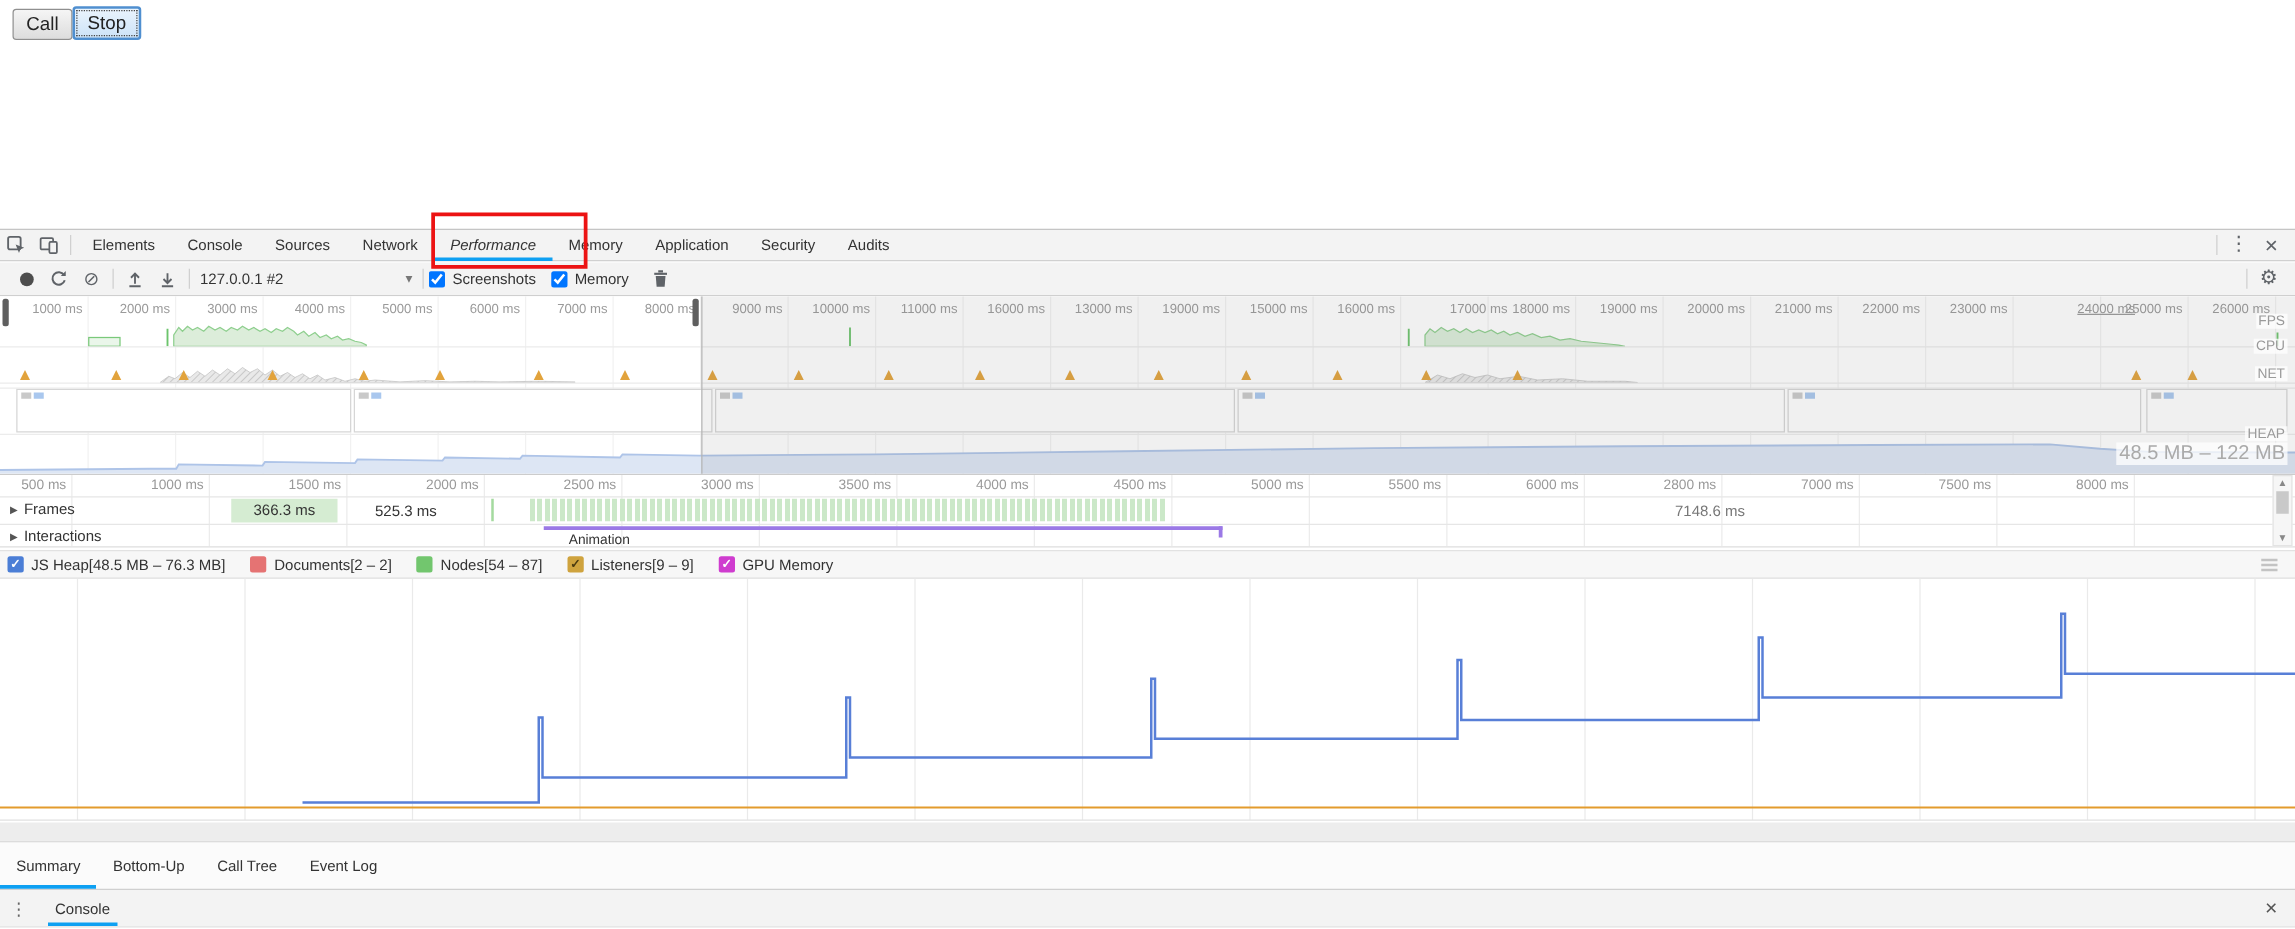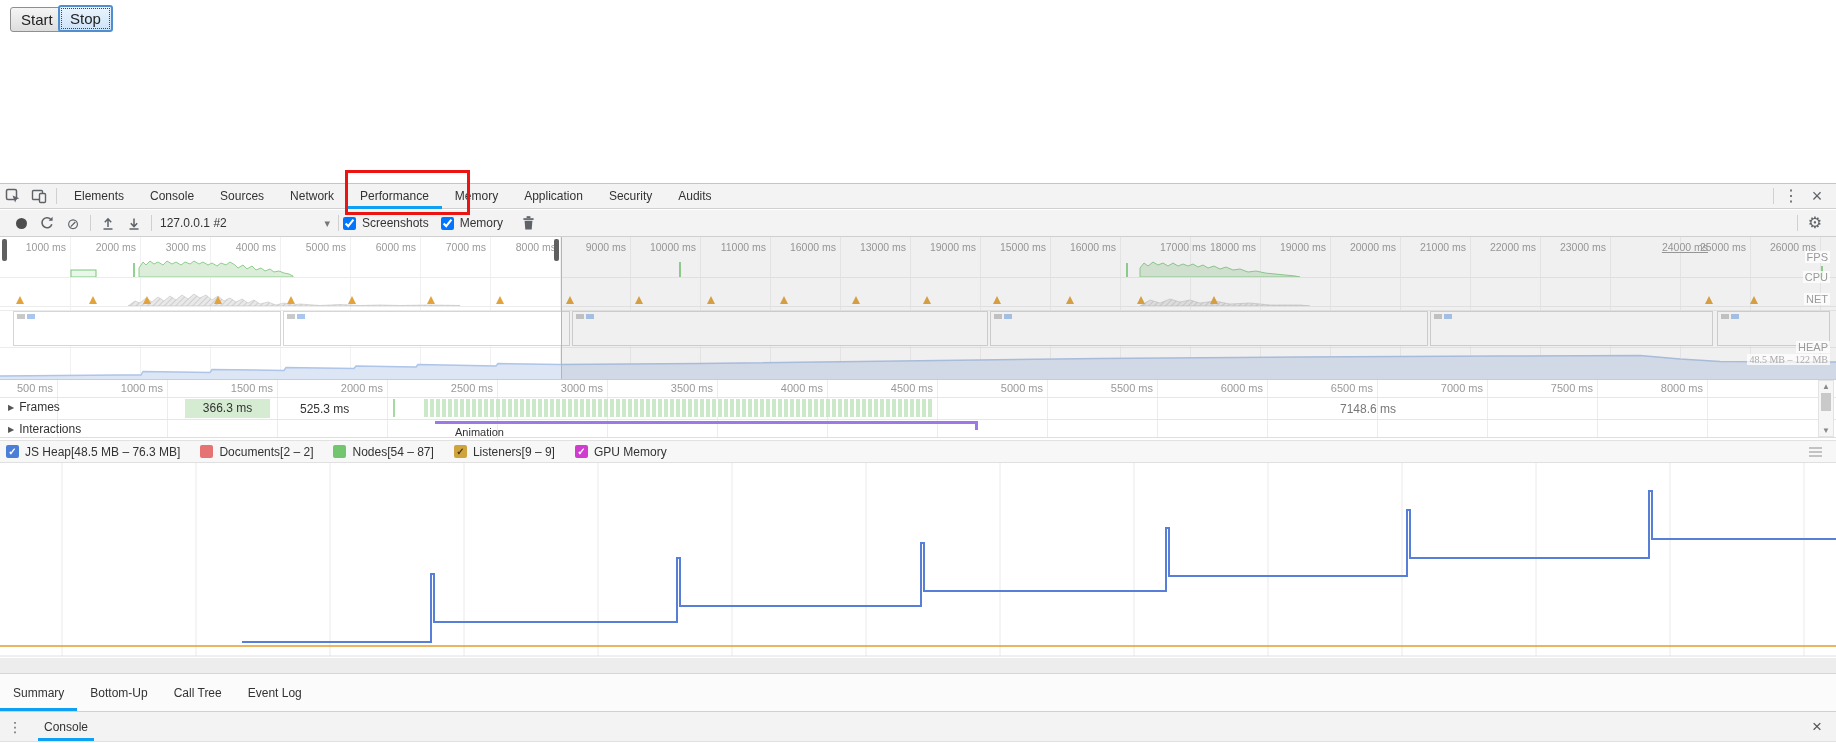--- a/index.html
+++ b/index.html
@@ -17,21 +17,21 @@
 
   
   #red-box { left:345px; top:170px; width:125px; height:45px; border:3px solid #ec1313; z-index:60; pointer-events:none; }
 
   
   #tabbar { left:0; top:183px; width:1836px; height:26px; background:#f3f3f3; border-top:1px solid #c5c5c5;
             border-bottom:1px solid #d0d0d0; display:flex; align-items:center; }
   .icnbtn { width:26px; height:24px; display:flex; align-items:center; justify-content:center; cursor:pointer; }
   .sep { width:1px; height:16px; background:#d0d0d0; margin:0 4px; }
   .dtab { padding:0 13px; height:25px; line-height:25px; color:#333; cursor:pointer; white-space:nowrap; }
-  .dtab.active { box-shadow: inset 0 -3px 0 #0ea0f2; }
+  .dtab.active { box-shadow: inset 0 -3px 0 #0ea0f2; font-style: italic; }
   .spring { flex:1; }
   .glyph { color:#5f6368; font-size:16px; line-height:1; }
 
   #toolbar { left:0; top:210px; width:1836px; height:27px; background:#f3f3f3; border-bottom:1px solid #cfcfcf;
              display:flex; align-items:center; padding-left:8px; }
   .tbtn { width:26px; height:22px; display:flex; align-items:center; justify-content:center; cursor:pointer; }
   #record-dot { width:11px; height:11px; border-radius:50%; background:#4d4d4d; }
   #target-select { display:flex; align-items:center; width:178px; height:20px; padding:0 4px; color:#333; cursor:pointer; }
   #target-select .lbl { flex:1; }
   .cklabel { display:flex; align-items:center; gap:4px; margin-right:12px; cursor:pointer; }
@@ -42,21 +42,21 @@
   .ovgrid { position:absolute; top:0; width:1px; height:143px; background:rgba(0,0,0,0.055); }
   .ovtick { position:absolute; top:4px; width:68px; text-align:right; font-size:10.5px; color:#9a9a9a; }
   .ovrow { position:absolute; left:0; width:1836px; height:1px; background:#ececec; }
   .tri { position:absolute; top:59px; width:0; height:0; border-left:4px solid transparent; border-right:4px solid transparent;
          border-bottom:8px solid #e2a33c; }
   .shot { position:absolute; top:74px; height:35px; background:#fff; border:1px solid #d6d6d6; }
   .shot .c1,.shot .c2 { position:absolute; top:2px; height:5px; width:8px; display:block; }
   .shot .c1 { left:3px;  background:#c9c9c9; }
   .shot .c2 { left:13px; background:#a9c7ee; }
   .trklabel { position:absolute; right:6px; font-size:11px; color:#9a9a9a; background:rgba(255,255,255,0.75); padding:0 2px; z-index:6; }
-  #heap-range { font-size:10px; color:#aaa;font-family:Liberation Serif, serif; }
+  #heap-range { font-size:16px; color:#aaa; }
   #dim-overlay { position:absolute; left:561px; top:0; width:1275px; height:143px; background:rgba(120,120,120,0.11);
                  border-left:1px solid #b5b5b5; z-index:5; }
   .handle { position:absolute; top:2px; width:5px; height:22px; background:#5f5f5f; border-radius:2px; z-index:7; }
 
   
   #mainpane { left:0; top:380px; width:1836px; height:60px; background:#fff; overflow:hidden; }
   .mgrid { position:absolute; top:0; width:1px; height:57px; background:#ececec; }
   .mtick { position:absolute; top:2px; width:80px; text-align:right; font-size:11px; color:#999; }
   .mrow { position:absolute; left:0; width:1836px; height:1px; background:#e6e6e6; }
   .rowlabel { position:absolute; left:8px; color:#333; display:flex; align-items:center; gap:5px; }
@@ -96,21 +96,21 @@
   #drawer { left:0; top:712px; width:1836px; height:29px; background:#f3f3f3; display:flex; align-items:stretch; }
   #drawer-menu { width:30px; display:flex; align-items:center; justify-content:center; color:#666; font-size:14px; cursor:pointer; }
   #console-tab { margin-left:8px; padding:0 6px; display:flex; align-items:center; color:#333;
                  box-shadow: inset 0 -3px 0 #0ea0f2; cursor:pointer; }
   #drawer-close { margin-left:auto; margin-right:14px; display:flex; align-items:center; color:#555; font-size:17px; cursor:pointer; }
   #belowdrawer { left:0; top:741px; width:1836px; height:2px; background:#fff; border-top:1px solid #e0e0e0; }
 </style>
 </head>
 <body>
 
-<button class="btn" id="btn-start">Start</button>
+<button class="btn" id="btn-start">Call</button>
 <button class="btn" id="btn-stop">Stop</button>
 
 <div class="abs" id="red-box"></div>
 
 <div class="abs" id="tabbar">
   <span class="icnbtn">
     <svg width="16" height="16" viewBox="0 0 16 16">
         <rect x="1.5" y="1.5" width="10" height="10" rx="1.5" fill="none" stroke="#5f6368" stroke-width="1.5"></rect>
         <path d="M7.5 7.5 L14.4 10.2 L11.3 11.3 L10.2 14.4 Z" fill="#5f6368"></path>
       </svg>
@@ -366,21 +366,21 @@
       <div class="mtick" style="left: 193px;">1500 ms</div>
       <div class="mtick" style="left: 303px;">2000 ms</div>
       <div class="mtick" style="left: 413px;">2500 ms</div>
       <div class="mtick" style="left: 523px;">3000 ms</div>
       <div class="mtick" style="left: 633px;">3500 ms</div>
       <div class="mtick" style="left: 743px;">4000 ms</div>
       <div class="mtick" style="left: 853px;">4500 ms</div>
       <div class="mtick" style="left: 963px;">5000 ms</div>
       <div class="mtick" style="left: 1073px;">5500 ms</div>
       <div class="mtick" style="left: 1183px;">6000 ms</div>
-      <div class="mtick" style="left: 1293px;">6500 ms</div>
+      <div class="mtick" style="left: 1293px;">2800 ms</div>
       <div class="mtick" style="left: 1403px;">7000 ms</div>
       <div class="mtick" style="left: 1513px;">7500 ms</div>
       <div class="mtick" style="left: 1623px;">8000 ms</div>
     </div>
   <div class="mrow" style="top:17px;"></div>
   <div class="mrow" style="top:39px;"></div>
   <div class="mrow" style="top:57px; background:#dedede;"></div>
 
   <div class="rowlabel" style="top:20px;">
     <span class="disc">▶</span>

